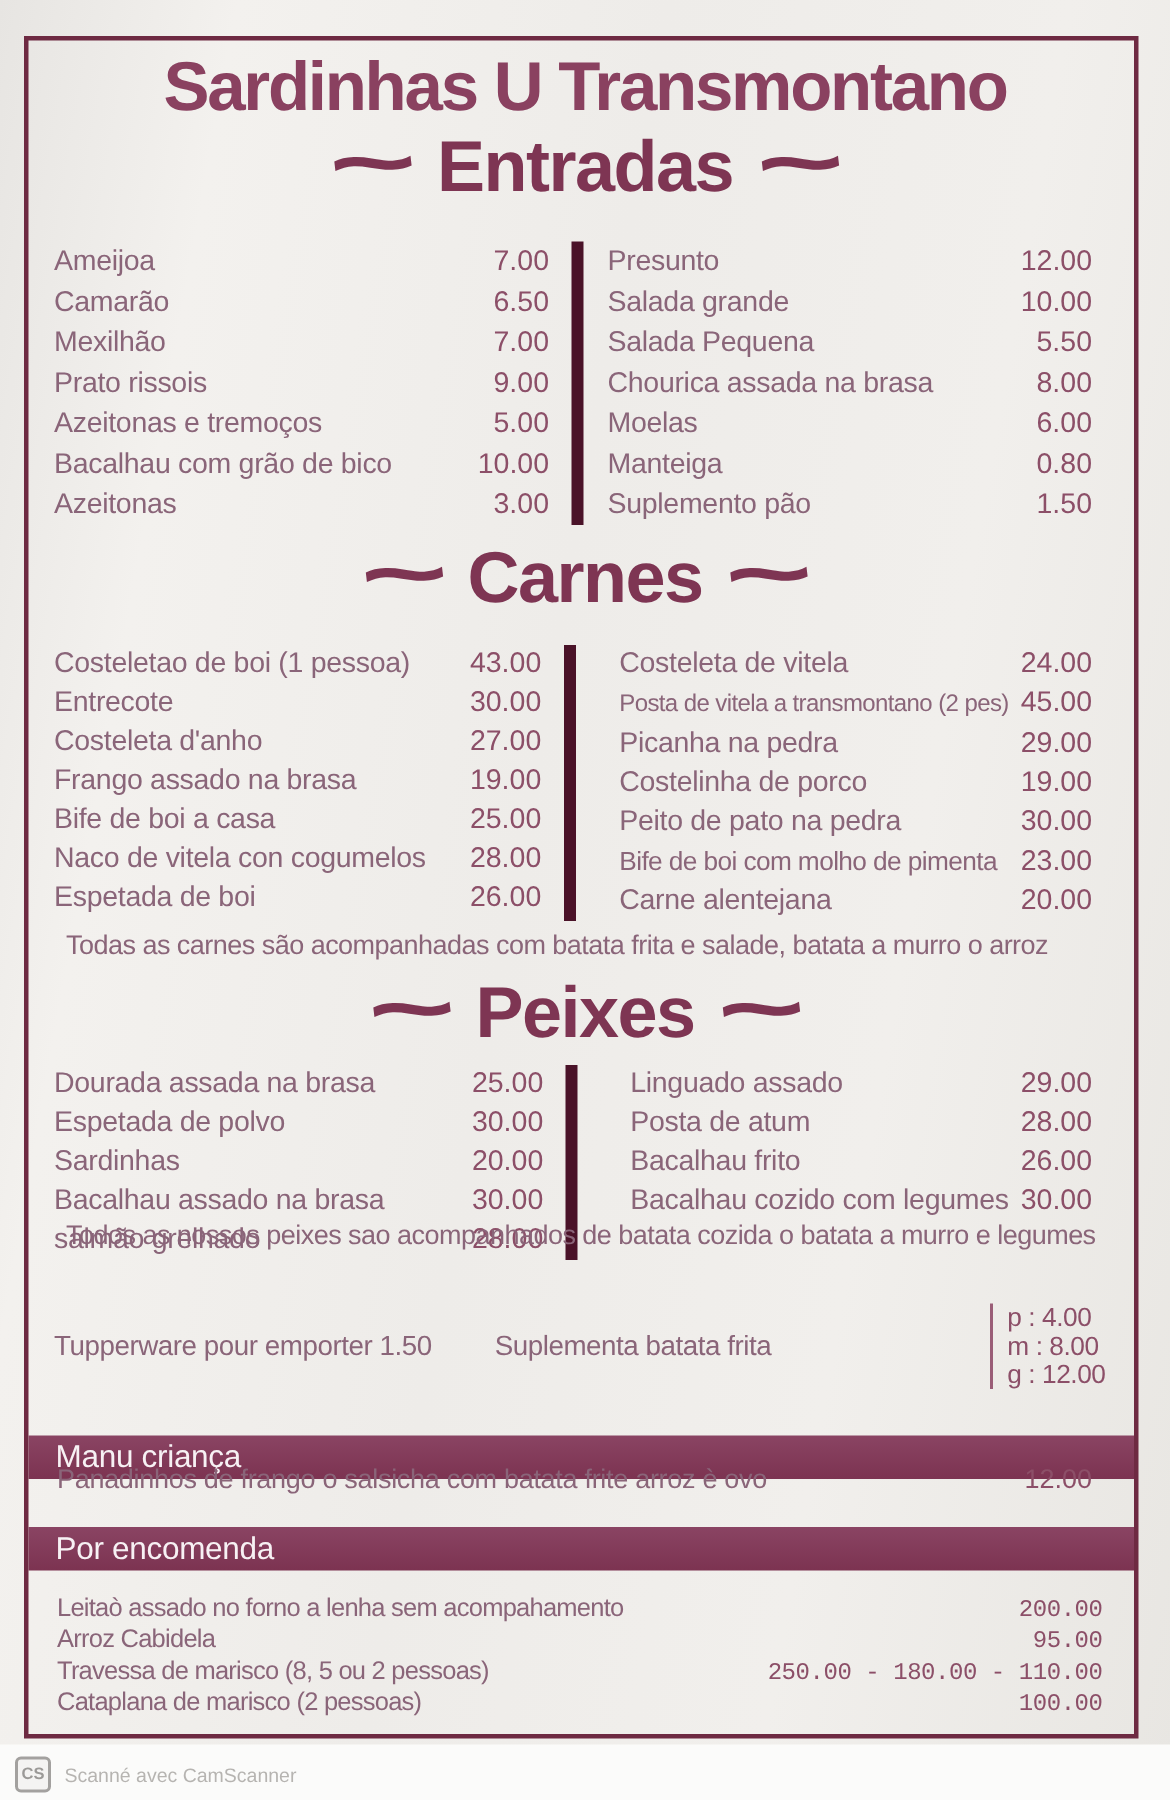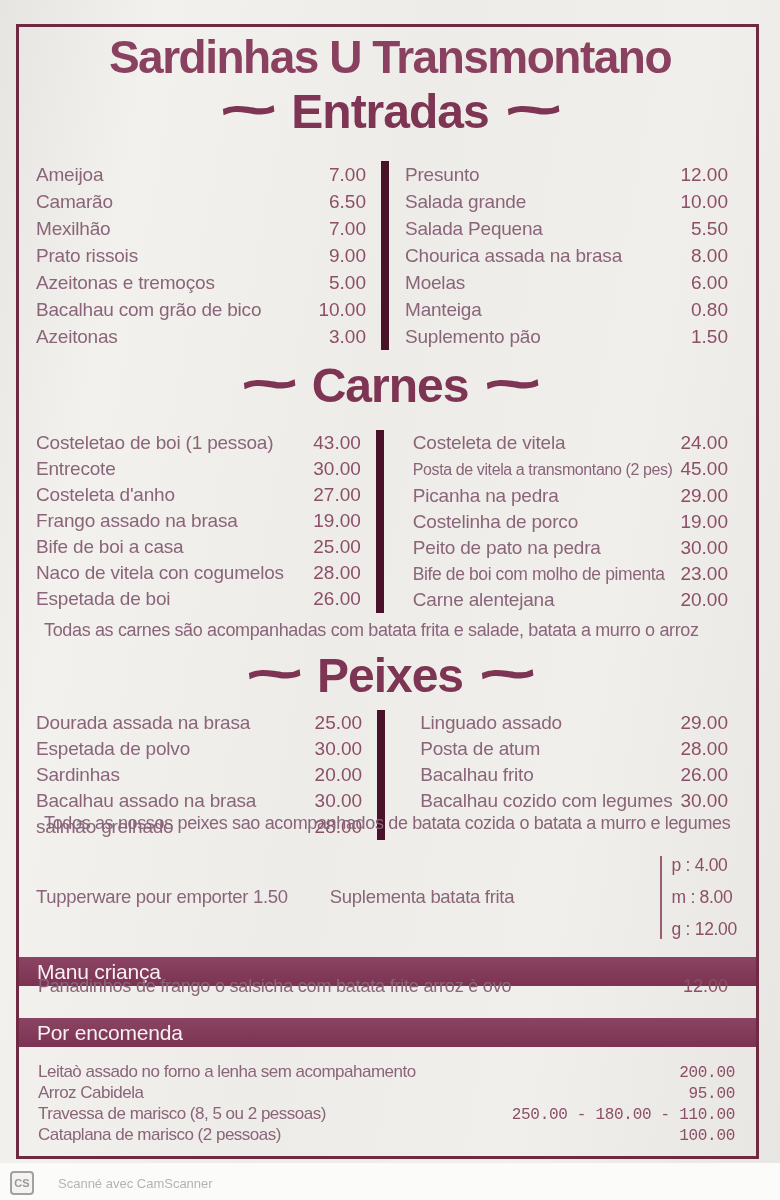--- a/index.html
+++ b/index.html
@@ -37,39 +37,39 @@
   .note{position:absolute;left:44px;width:700px;font-size:18px;color:#8a6579;
     letter-spacing:-0.35px;white-space:nowrap;}
   .note-carnes{top:620px;}
   .note-peixes{top:813px;}
 
   .supp{position:absolute;top:866px;left:36px;width:701px;height:62px;
     display:flex;align-items:center;font-size:18.5px;color:#8a6579;letter-spacing:-0.3px;}
   .supp .gap1{margin-left:38px;}
   .supp .gap2{margin-left:42px;}
   .sizes{margin-left:auto;border-left:2px solid #9a5d77;padding-left:10px;
-    display:flex;flex-direction:column;font-size:17.5px;line-height:19px;color:#8c4f68;gap:13px;}
+    display:flex;flex-direction:column;font-size:17.5px;line-height:19px;color:#8c4f68;}
 
   .band{position:absolute;left:19px;width:737px;height:29px;box-sizing:border-box;
     background:linear-gradient(180deg,#8a4463,#7c3351);color:#f7f1f4;
     display:flex;align-items:center;padding-left:18px;font-size:21px;letter-spacing:-0.2px;}
   .band-kids{top:933px;margin-top:24px;}
   .band-order{top:1018px;}
 
   .kids-row{position:absolute;top:976px;left:38px;width:690px;
     display:flex;justify-content:space-between;align-items:baseline;}
   .kids-row .nm{font-size:18px;}
   .kids-row .pr{font-size:18px;}
 
   .order-items{position:absolute;top:1062px;left:38px;width:697px;}
   .order-items .row{line-height:20px;}
   .order-items .nm{font-size:17px;letter-spacing:-0.5px;}
   .order-items .pr{font-size:16px;letter-spacing:-0.3px;font-family:Liberation Mono, monospace;}
 
-  .scan-footer{position:absolute;top:1171px;left:10px;display:flex;align-items:center;gap:24px;}
+  .scan-footer{position:absolute;top:1171px;left:10px;display:flex;align-items:center;gap:9px;}
   .cs-badge{width:20px;height:20px;border:2px solid #a3a19f;border-radius:4px;background:#f4f3f2;
     color:#9b9997;font-weight:700;font-size:11px;display:flex;align-items:center;justify-content:center;}
   .scan-text{color:#b6b4b1;font-size:13px;}
 </style>
 </head>
 <body>
 
 <div class="canvas">
   <div class="bottom-strip"></div>
   <div class="frame"></div>

